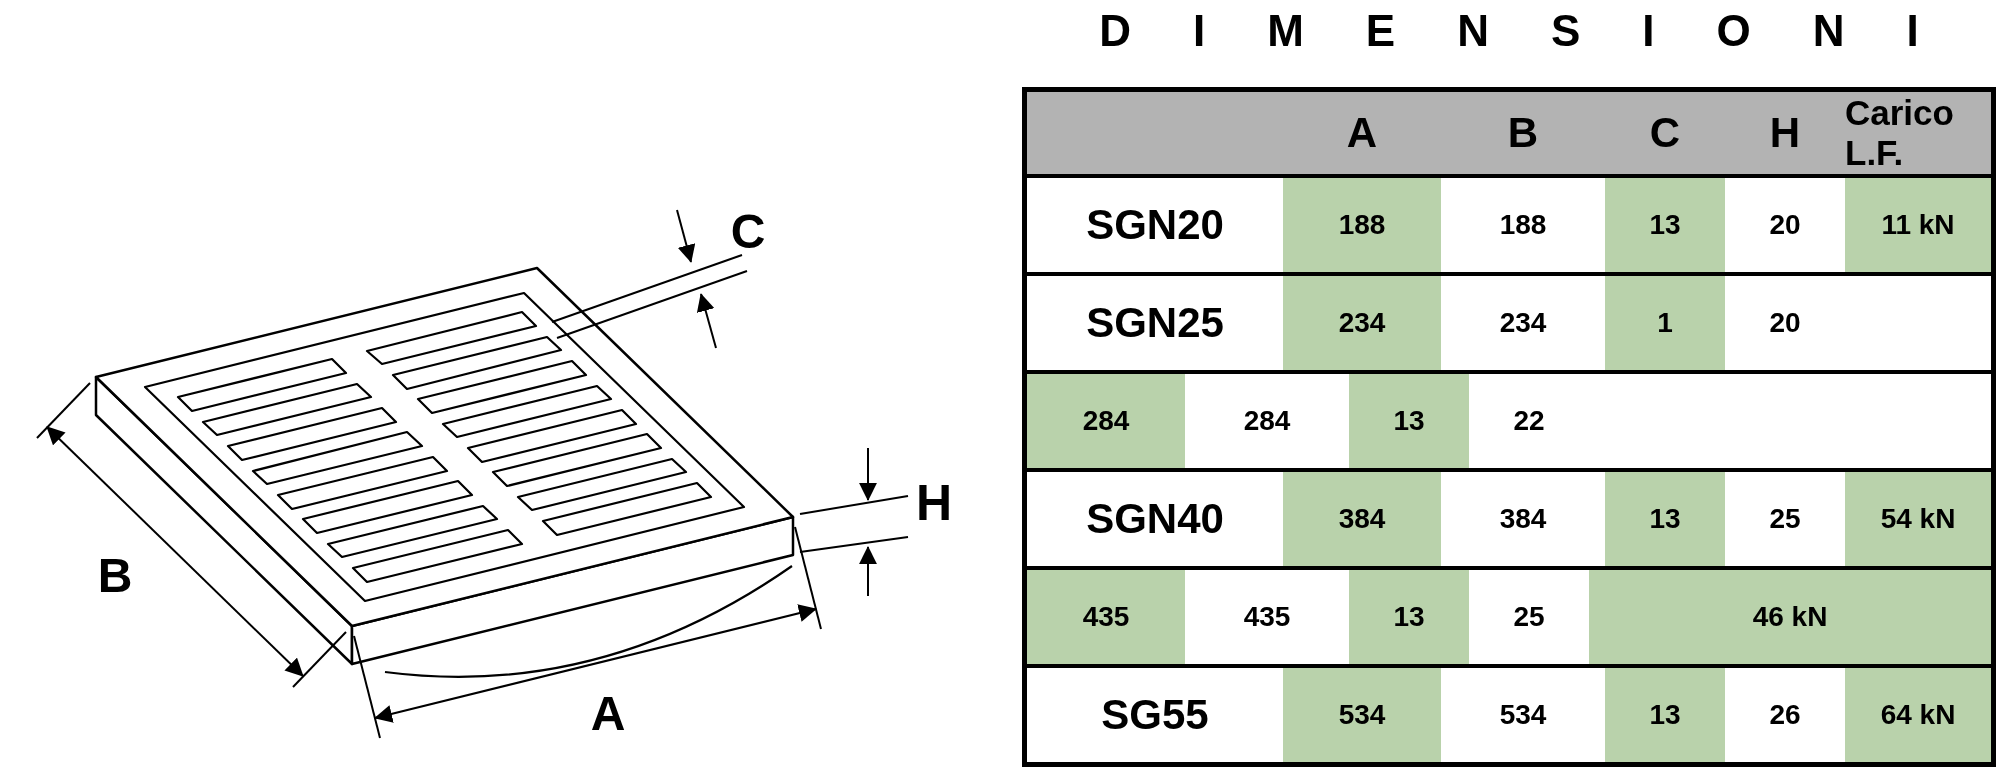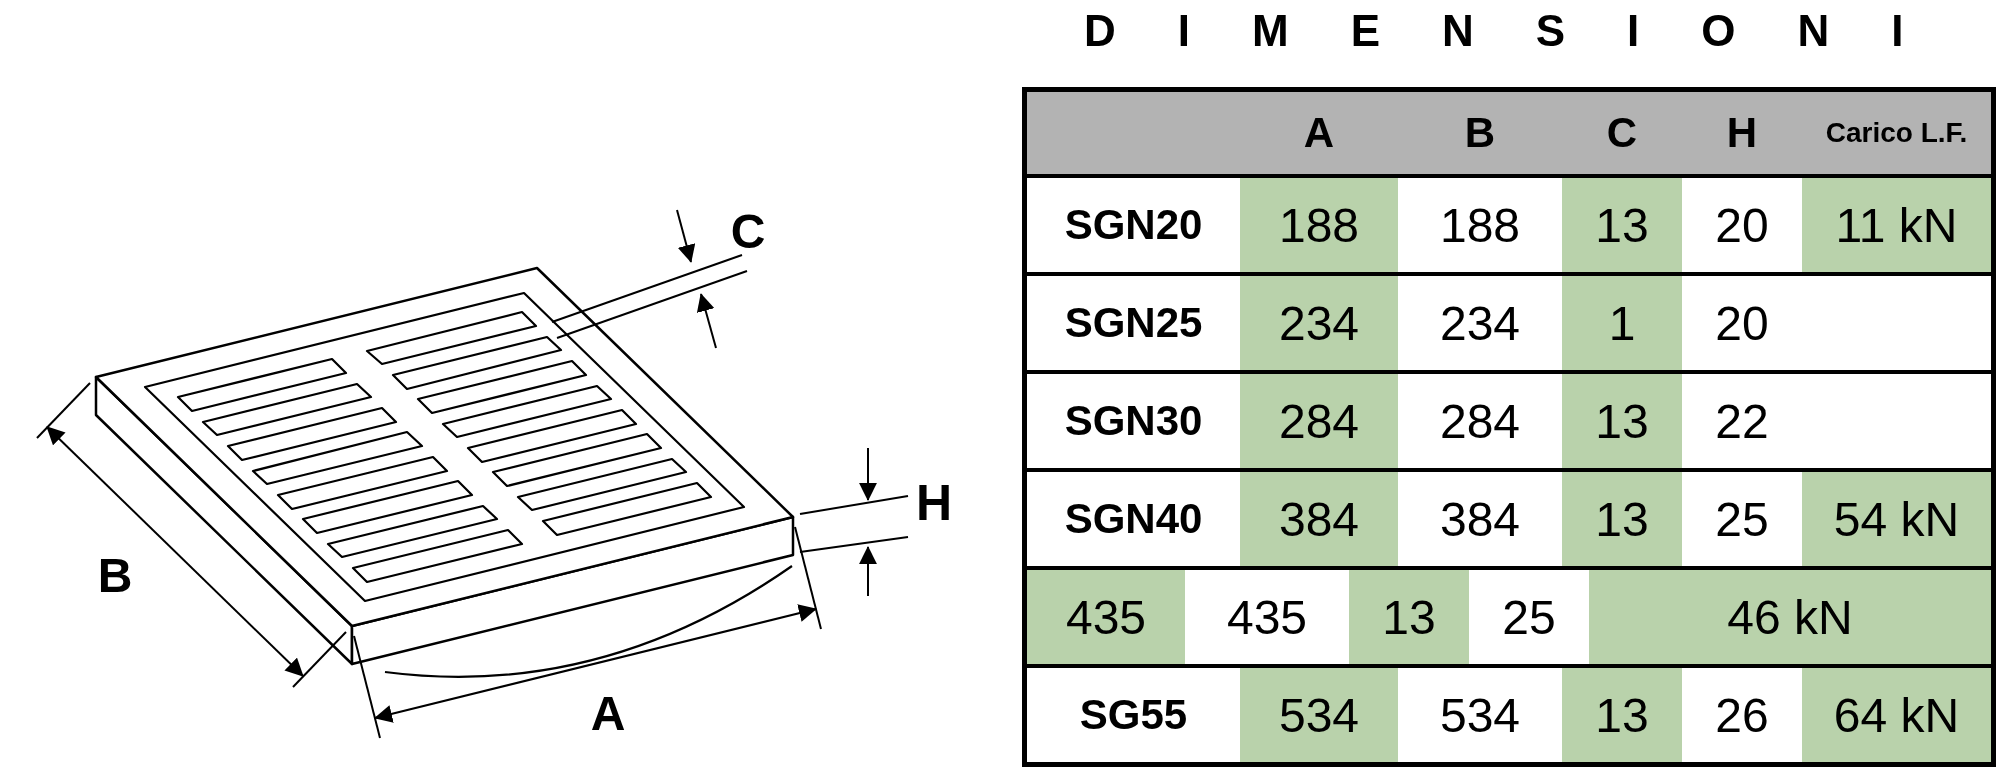--- a/index.html
+++ b/index.html
@@ -3,37 +3,37 @@
 <meta charset="utf-8">
 <style>
   html,body{margin:0;padding:0;background:#ffffff;}
   .page{
     position:relative;width:2000px;height:770px;background:#fff;overflow:hidden;
     font-family:"Liberation Sans",sans-serif;color:#000;
   }
   
   .dim-title{
     position:absolute;left:1022px;top:6px;width:974px;
-    text-align:left;font-weight:bold;font-size:44px;
+    text-align:center;font-weight:bold;font-size:44px;
     letter-spacing:62px;padding-left:62px;box-sizing:border-box;
     white-space:nowrap;
   }
   
   .spec-table{
     position:absolute;left:1022px;top:87px;width:974px;height:680px;
     border:5px solid var(--border,#000);box-sizing:border-box;
     display:flex;flex-direction:column;background:#fff;
   }
   .trow{display:flex;flex:1;border-top:4px solid var(--border,#000);min-height:0;}
   .trow.header{flex:0 0 82px;border-top:none;background:var(--header-bg,#b3b3b3);}
   .cell{display:flex;align-items:center;justify-content:center;overflow:hidden;}
-  .c0{width:213px}.c1{width:158px}.c2{width:164px}.c3{width:120px}.c4{width:120px}.c5{flex:1}
+  .c0{width:256px}.c1{width:158px}.c2{width:164px}.c3{width:120px}.c4{width:120px}.c5{flex:1}
   .trow.header .cell{font-weight:bold;font-size:42px;}
-  .trow.header .cell.c5{font-size:28px;}
-  .trow.body .cell{font-size:48px;}
+  .trow.header .cell.c5{font-size:35px;}
+  .trow.body .cell{font-size:28px;font-weight:bold;}
   .trow.body .cell.c0{font-weight:bold;font-size:42px;}
   .trow.body .cell.green{background:var(--green,#b9d2ab);}
   
   .drawing{position:absolute;left:0;top:0;width:1000px;height:770px;}
   .drawing text{font-family:"Liberation Sans",sans-serif;font-weight:bold;}
   .outline{fill:#fff;stroke:#000;stroke-width:2.5;stroke-linejoin:round;}
   .thin{fill:none;stroke:#000;stroke-width:2.2;stroke-linejoin:round;}
   .dim{stroke:#000;stroke-width:2;fill:none;}
 </style>
 </head>
@@ -122,21 +122,20 @@
 
     <div class="trow body">
       <div class="cell c0">SGN25</div>
       <div class="cell c1 green">234</div>
       <div class="cell c2">234</div>
       <div class="cell c3 green">1</div>
       <div class="cell c4">20</div>
     </div>
 
     <div class="trow body">
-      <div class="cell c0">SGN30</div>
       <div class="cell c1 green">284</div>
       <div class="cell c2">284</div>
       <div class="cell c3 green">13</div>
       <div class="cell c4">22</div>
     </div>
 
     <div class="trow body">
       <div class="cell c0">SGN40</div>
       <div class="cell c1 green">384</div>
       <div class="cell c2">384</div>

